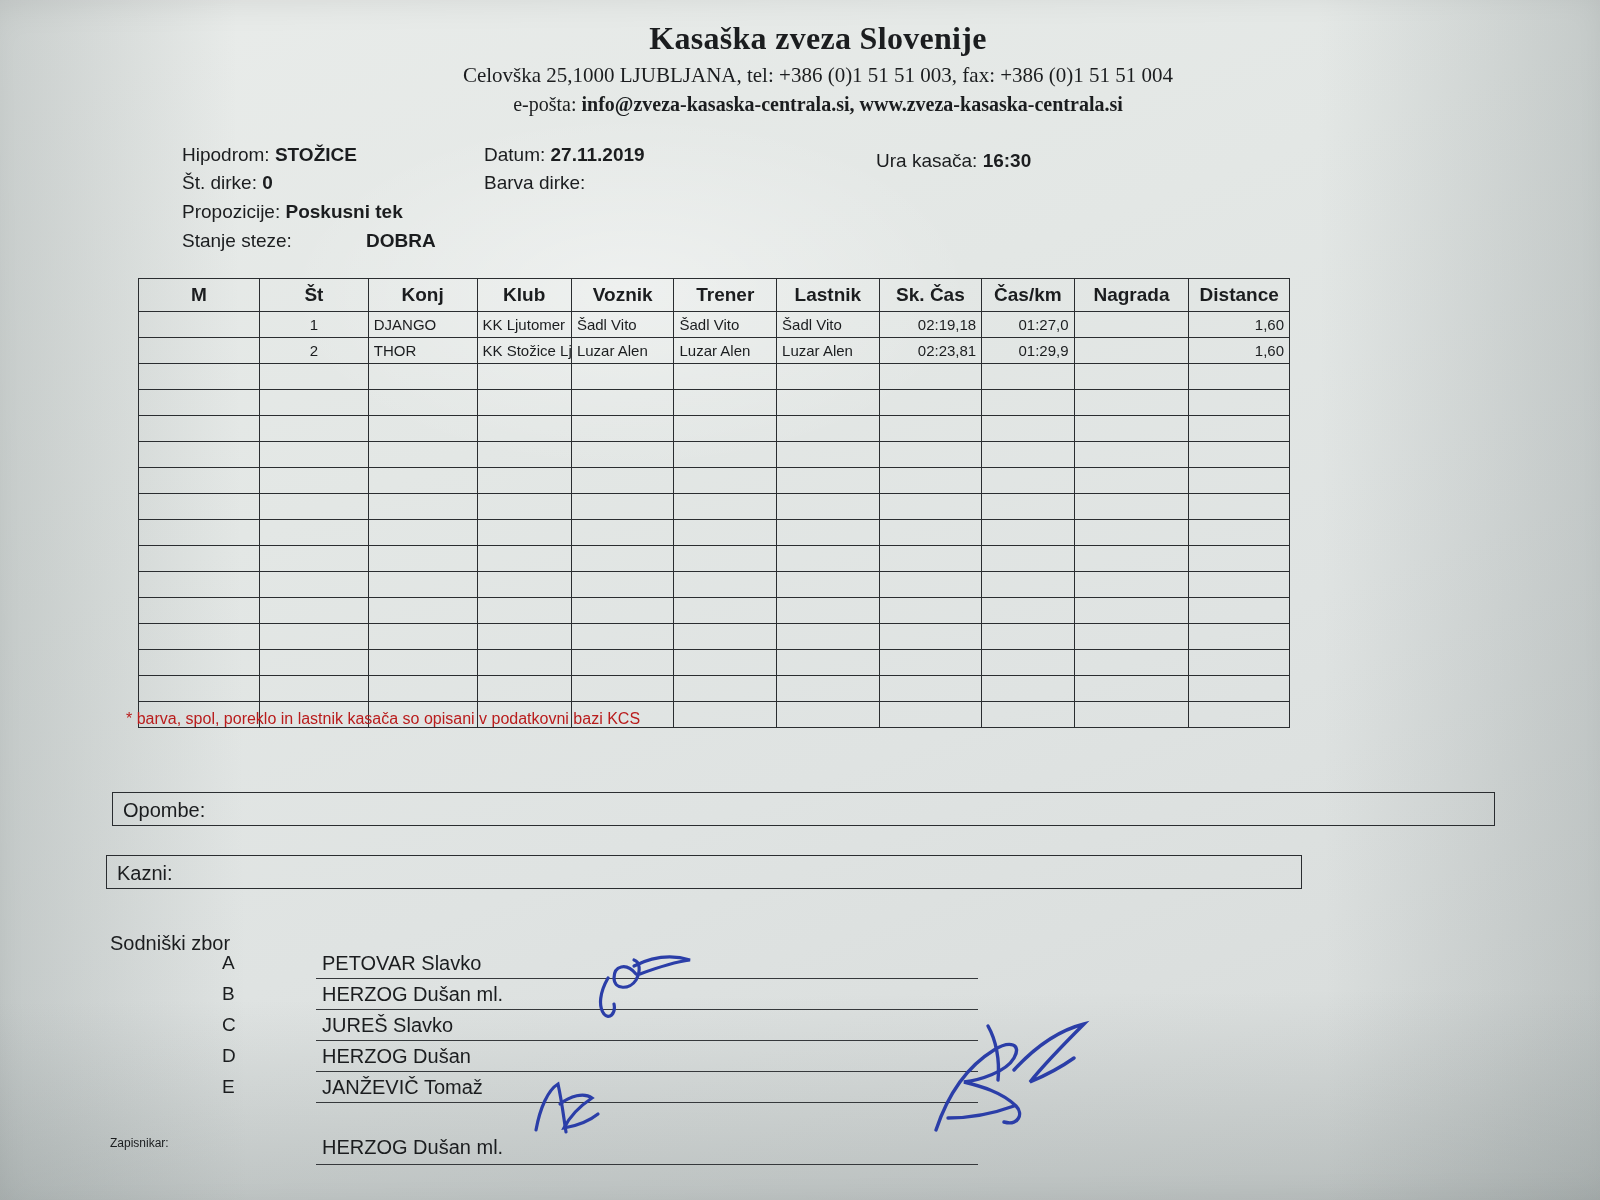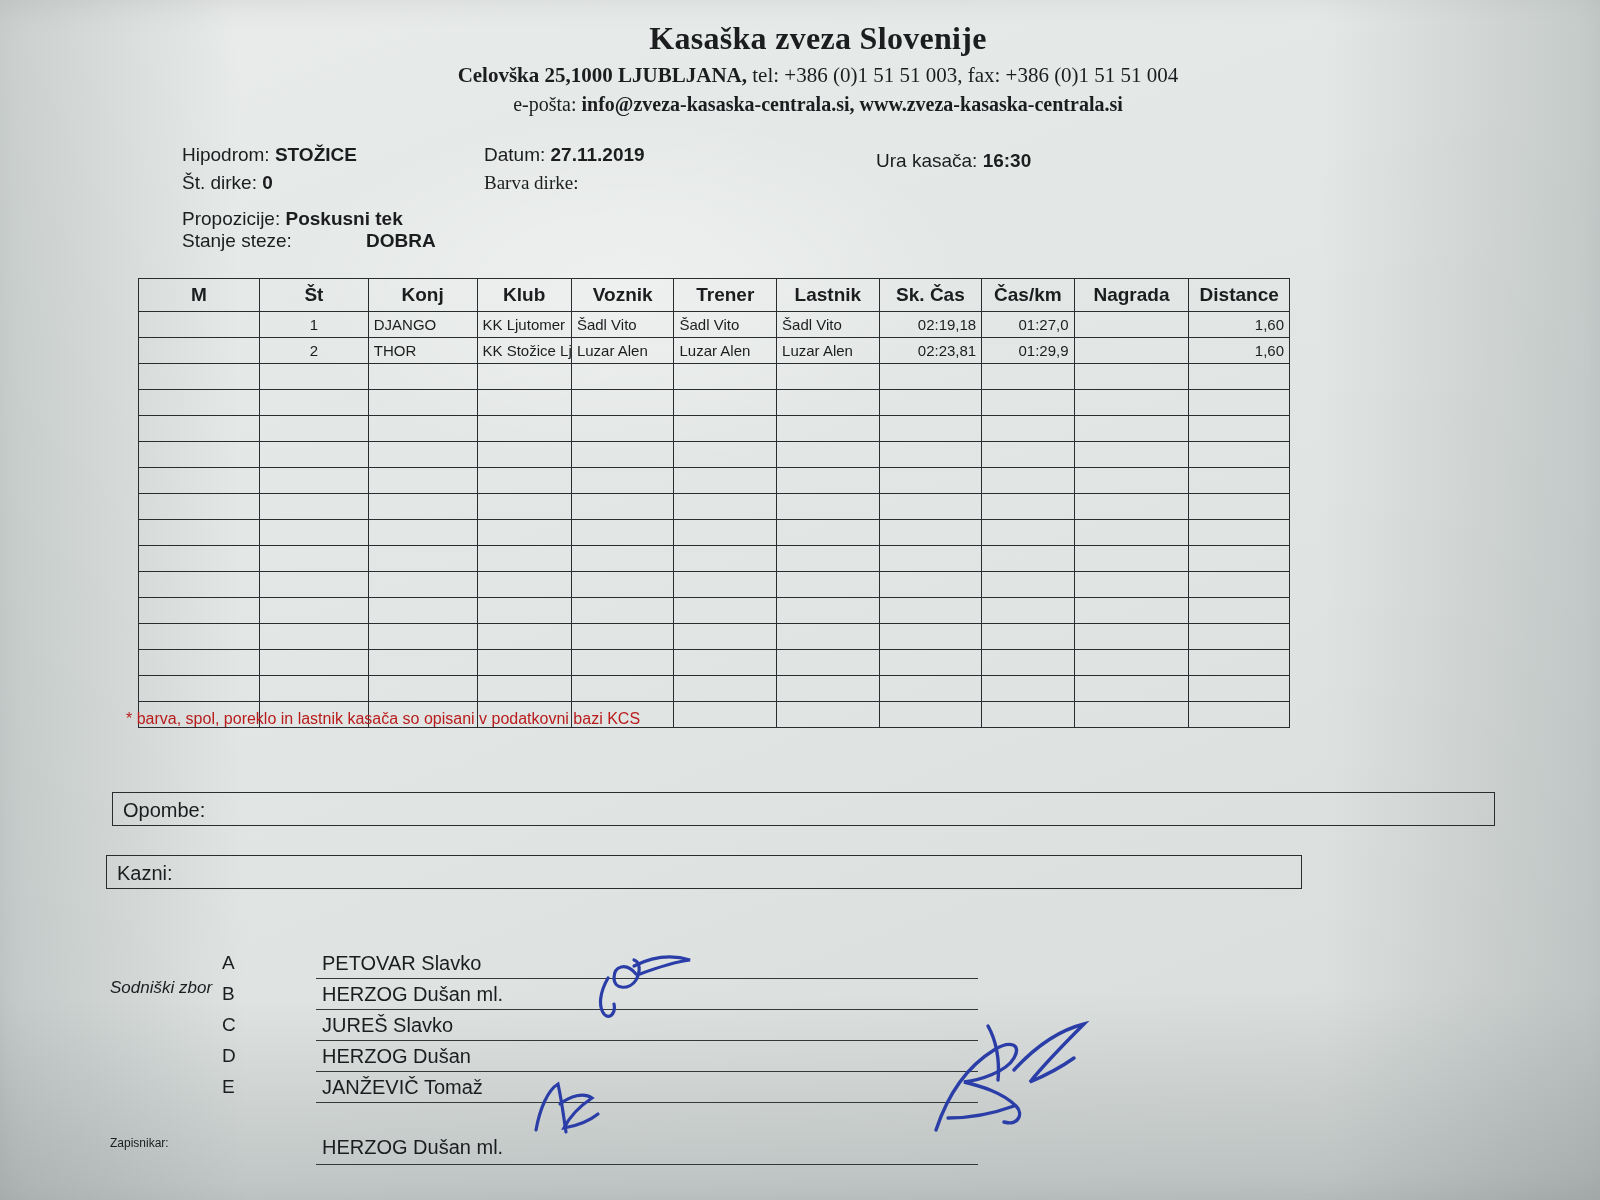--- a/index.html
+++ b/index.html
@@ -63,46 +63,46 @@
     font-size: 32px;
     letter-spacing: 0.3px;
     margin-top: 10px;
   }
   .org-line2 {
     text-align: center;
     font-family: "Liberation Serif", serif;
     font-size: 21px;
     margin-top: 6px;
   }
-  .org-line2 .b { font-weight: bold; }
+  .org-line2 .b { font-weight: normal; }
   .org-line3 {
     text-align: center;
     font-family: "Liberation Serif", serif;
     font-size: 20px;
     margin-top: 5px;
   }
   .org-line3 .b { font-weight: bold; }
 
   
   .meta {
     position: relative;
     margin-top: 28px;
     height: 110px;
     font-size: 19px;
   }
   .meta .row { position: absolute; white-space: nowrap; }
   .meta .lbl { font-weight: normal; }
   .meta .val { font-weight: bold; }
   .m-hipodrom { left: 164px; top: 0px; }
   .m-stdirke  { left: 164px; top: 28px; }
-  .m-propoz   { left: 164px; top: 57px; margin-top: 7px; }
+  .m-propoz   { left: 164px; top: 57px; }
   .m-stanje   { left: 164px; top: 86px; }
   .m-stanje-v { left: 348px; top: 86px; font-weight: bold; }
   .m-datum    { left: 466px; top: 0px; }
-  .m-barva    { left: 466px; top: 28px; font-family: Liberation Serif, serif; }
+  .m-barva    { left: 466px; top: 28px; }
   .m-ura      { left: 858px; top: 6px; }
 
   
   .table-wrap {
     position: absolute;
     left: 120px;
     top: 268px;
     width: 1152px;
   }
   table.results {
@@ -159,23 +159,22 @@
     padding-left: 10px;
     box-sizing: border-box;
   }
   .box-opombe { left: 94px; top: 782px; width: 1383px; }
   .box-kazni  { left: 88px; top: 845px; width: 1196px; }
 
   
   .sig-title {
     position: absolute;
     left: 92px;
-    top: 968px;
-    font-size: 17px;
-    font-style: italic;
+    top: 922px;
+    font-size: 20px;
   }
   .sig-rows { position: absolute; left: 92px; top: 942px; width: 1000px; }
   .sig-row { position: relative; height: 31px; }
   .sig-letter {
     position: absolute;
     left: 112px;
     top: 0;
     font-size: 19px;
   }
   .sig-name {

